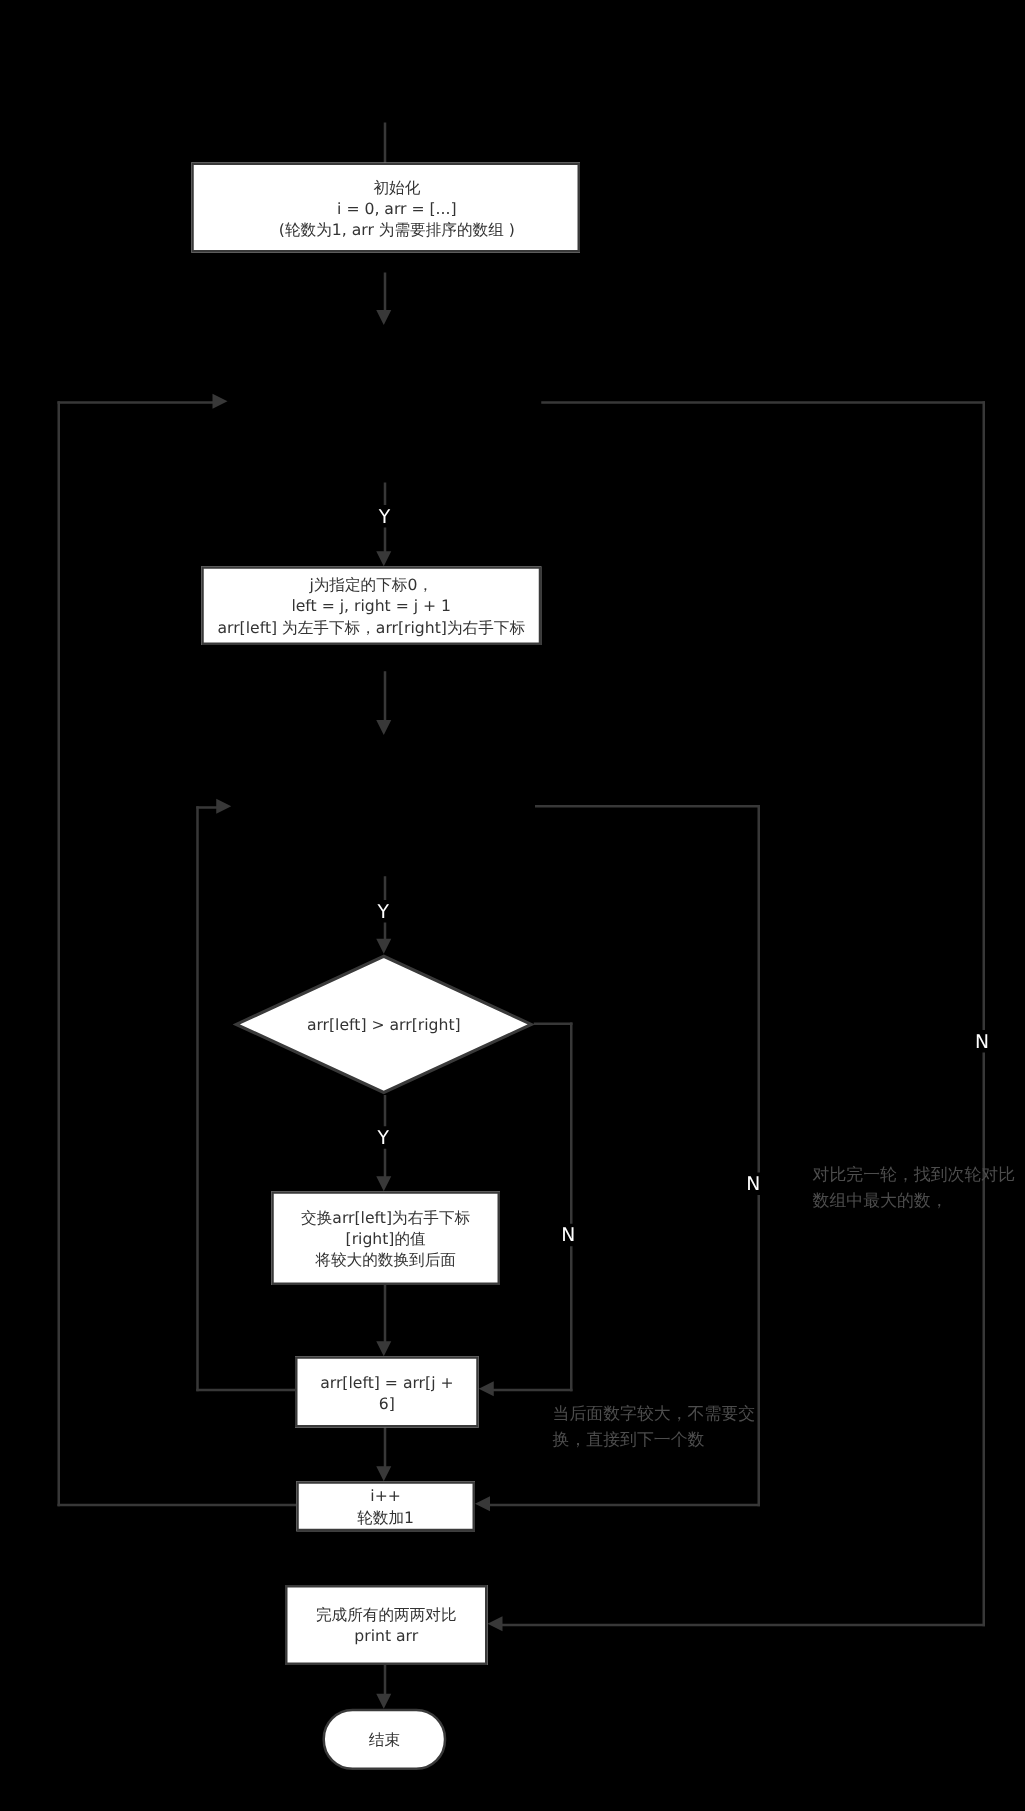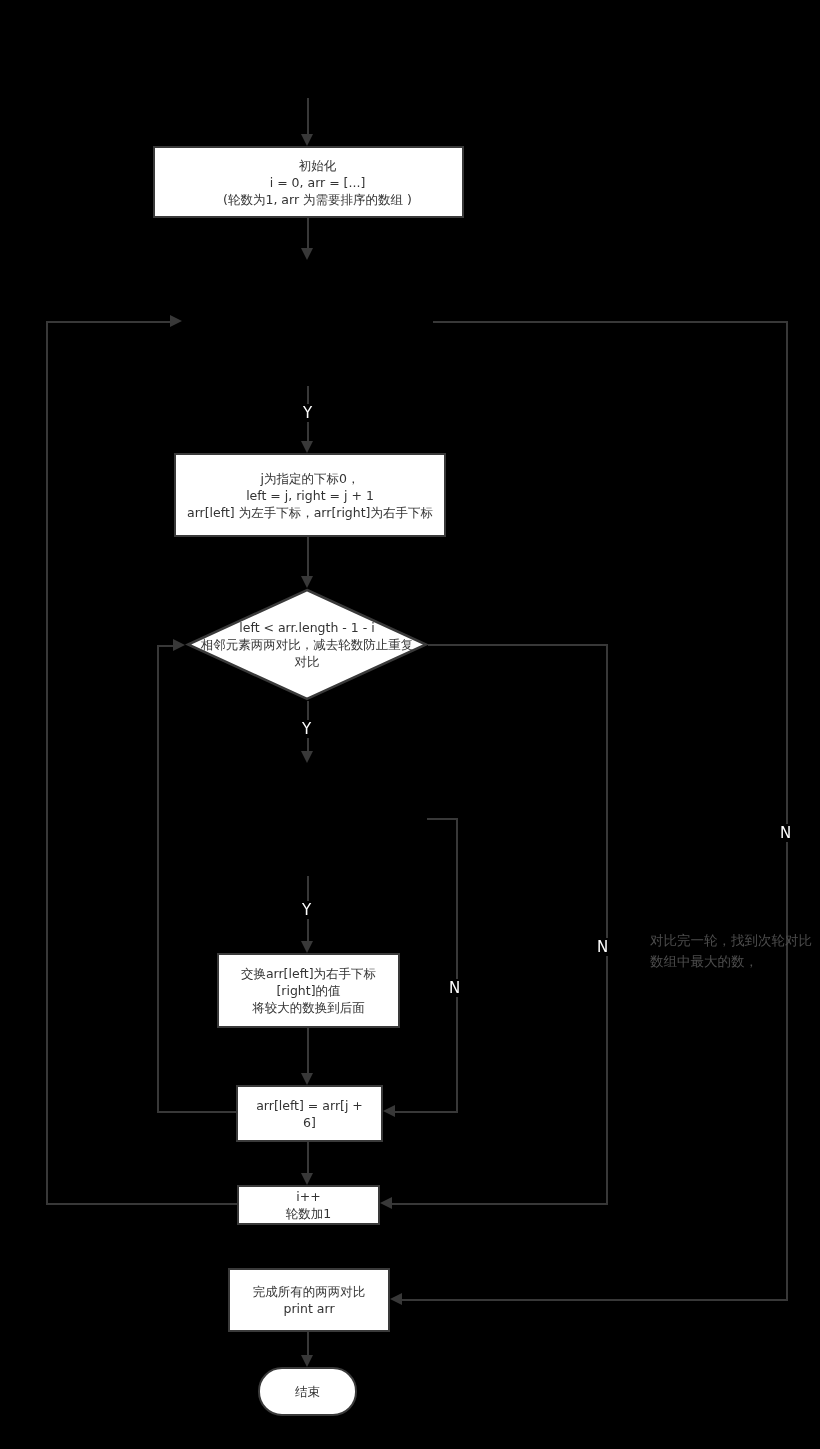--- a/index.html
+++ b/index.html
@@ -80,37 +80,36 @@
   <div class="vline" style="left:606px;top:644px;height:561px;"></div>
   <div class="hline" style="left:391px;top:1203px;width:217px;"></div>
   <div class="ah-l" style="left:380px;top:1197px;"></div>
 
   <div class="hline" style="left:433px;top:321px;width:355px;"></div>
   <div class="vline" style="left:786px;top:321px;height:980px;"></div>
   <div class="hline" style="left:401px;top:1299px;width:387px;"></div>
   <div class="ah-l" style="left:390px;top:1293px;"></div>
 
 
-  <div class="node" style="left:153px;top:146px;width:311px;height:72px;padding-left:28px;">初始化
+  <div class="node" style="left:153px;top:130px;width:311px;height:72px;padding-left:28px;">初始化
 i = 0, arr = [...]
 (轮数为1, arr 为需要排序的数组 )</div>
 
 
-  <div class="node" style="left:174px;top:453px;width:272px;height:84px;">j为指定的下标0，
+  <div class="node" style="left:161px;top:453px;width:272px;height:63px;">j为指定的下标0，
 left = j, right = j + 1
 arr[left] 为左手下标，arr[right]为右手下标</div>
 
-  <div class="diamond" style="left:185px;top:588px;width:244px;height:113px;">
-    <svg width="244" height="113" viewBox="0 0 244 113">
-      <polygon points="122,2 241,56.5 122,111 3,56.5" fill="#ffffff" stroke="#3a3a3a" stroke-width="2.5"></polygon>
+
+  <div class="diamond" style="left:186px;top:763px;width:242px;height:113px;">
+    <svg width="242" height="113" viewBox="0 0 242 113">
+      <polygon points="121,2 239,56.5 121,111 3,56.5" fill="#ffffff" stroke="#3a3a3a" stroke-width="2.5"></polygon>
     </svg>
-    <div class="dtext">left &lt; arr.length - 1 - i
-相邻元素两两对比，减去轮数防止重复对比</div>
+    <div class="dtext">arr[left] &gt; arr[right]</div>
   </div>
-
 
   <div class="node" style="left:217px;top:953px;width:183px;height:75px;padding:2px 8px;">交换arr[left]为右手下标[right]的值
 将较大的数换到后面</div>
 
   <div class="node" style="left:236px;top:1085px;width:147px;height:57px;">arr[left] = arr[j + 6]</div>
 
   <div class="node" style="left:237px;top:1185px;width:143px;height:40px;padding:1px 6px;">i++
 轮数加1</div>
 
   <div class="node" style="left:228px;top:1268px;width:162px;height:64px;">完成所有的两两对比
@@ -120,14 +119,16 @@
 
   <span class="chip" style="left:301px;top:404px;">Y</span>
   <span class="chip" style="left:300px;top:720px;">Y</span>
   <span class="chip" style="left:300px;top:901px;">Y</span>
   <span class="chip" style="left:778px;top:824px;">N</span>
   <span class="chip" style="left:595px;top:938px;">N</span>
   <span class="chip" style="left:447px;top:979px;">N</span>
 
   <div class="ann" style="left:608px;top:930px;width:184px;">对比完一轮，找到次轮对比
 数组中最大的数，</div>
+  <div class="ann" style="left:400px;top:1121px;width:180px;">当后面数字较大，不需要交
+换，直接到下一个数</div>
 
 </div>
 
 </body></html>

